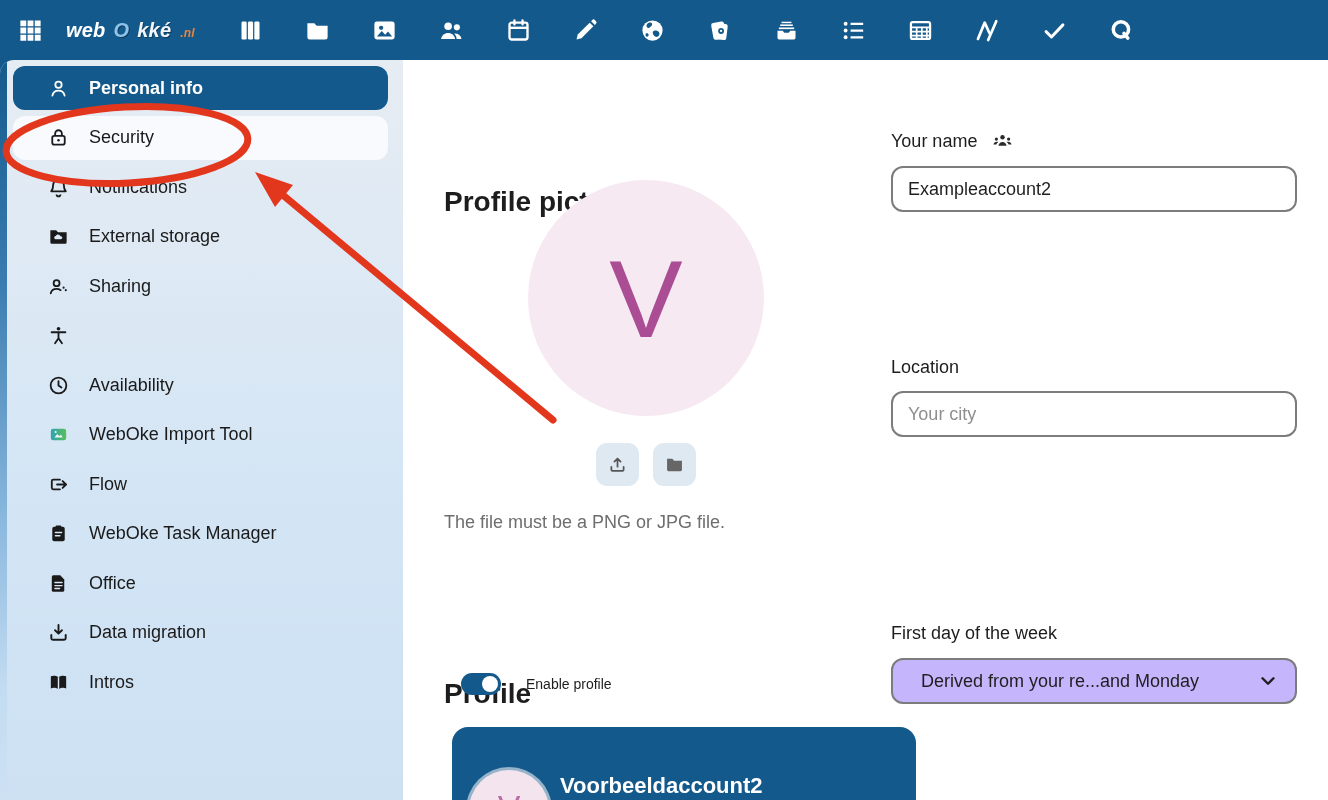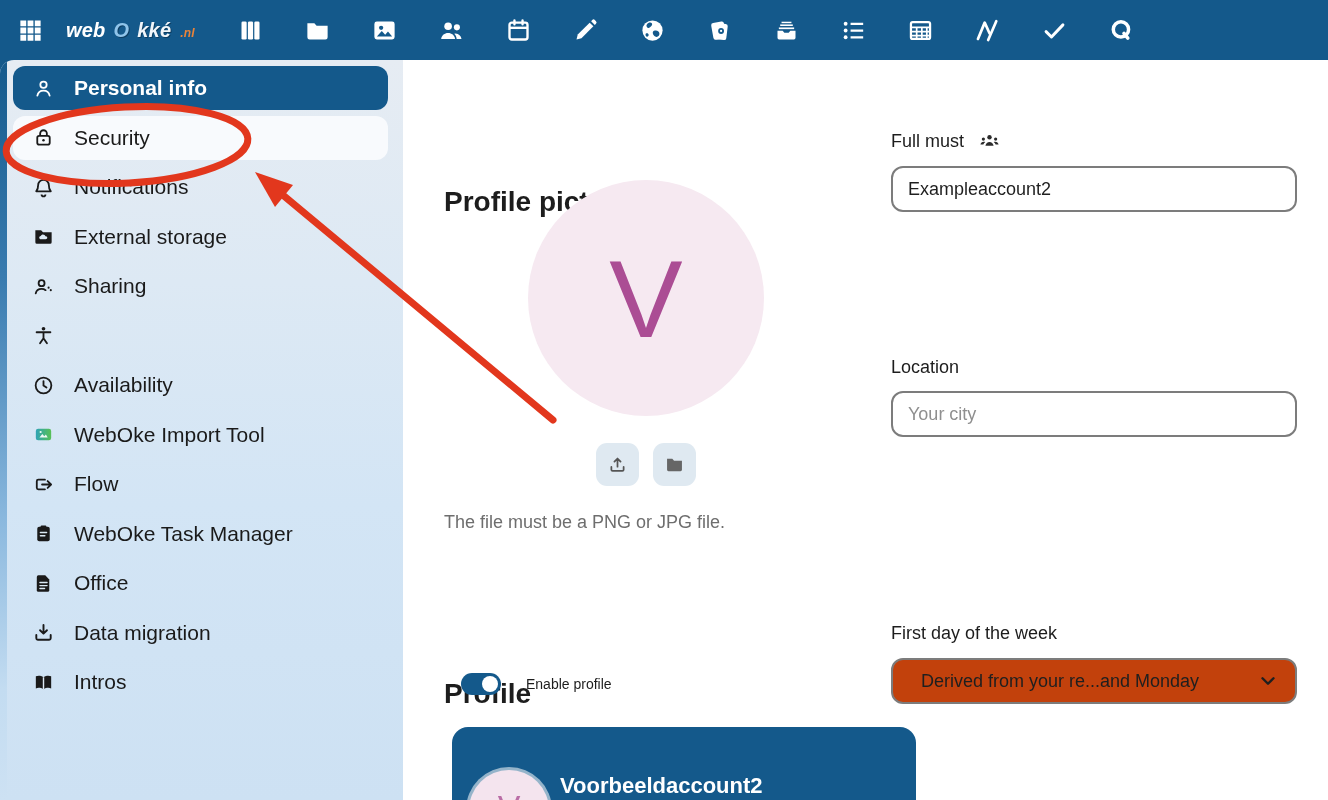--- a/index.html
+++ b/index.html
@@ -36,22 +36,22 @@
     background:linear-gradient(180deg,#e6ecf3 0%,#dde9f4 30%,#d3e5f5 60%,#cde1f3 100%);
     border-top-left-radius:14px; overflow:hidden;
   }
   .side-edge {
     position:absolute; left:0; top:0; width:7px; height:740px;
     background:linear-gradient(180deg,#155a8c 0%,#3a7cb0 30%,#8ab8de 62%,#c3dcf1 85%,#cde1f3 100%);
   }
   .nav { position:absolute; left:7px; top:6px; width:389px; }
   .nav-item {
     display:flex; align-items:center; gap:19px; height:44px; margin:0 8px 5.5px 6px;
-    padding-left:19px; border-radius:12px; cursor:pointer;
-    font-size:21px; color:#1a1a1a;text-align:center;
+    padding-left:34px; border-radius:12px; cursor:pointer;
+    font-size:18px; color:#1a1a1a;text-align:center;
   }
   .nav-item svg { width:23px; height:23px; flex:0 0 auto; }
   .nav-item.active { background:#14598b; color:#ffffff; font-weight:bold; }
   .nav-item.highlighted { background:rgba(250,252,254,.88); }
 
   .main { position:absolute; left:403px; top:0; width:925px; height:740px; background:#ffffff; }
 
   
   .h2 { position:absolute; font-size:28px; font-weight:bold; color:#1d1d1d; display:flex; align-items:center; gap:15px; }
   .h2 .scope-btn { border:none; background:transparent; cursor:pointer; display:flex; }
@@ -102,21 +102,21 @@
     margin-top:13px; width:406px; height:46px; border:2px solid #7c7c7c; border-radius:12px;
     font-size:18px; color:#1f1f1f; padding:0 15px; background:#ffffff; outline:none;
     font-family:"Liberation Sans","DejaVu Sans",sans-serif;
   }
   .text-input::placeholder { color:#8f8f8f; }
   #f-fullname { left:488px; top:70px; }
   #f-location { left:488px; top:297px; }
   #f-firstday { left:488px; top:563px; }
   .select-btn {
     margin-top:14px; width:406px; height:46px; border:2px solid #7c7c7c; border-radius:12px;
-    background:#c2410c; display:flex; align-items:center; cursor:pointer;
+    background:#c4b5fd; display:flex; align-items:center; cursor:pointer;
     font-size:18px; color:#1f1f1f; padding:0 16px 0 28px;
     font-family:"Liberation Sans","DejaVu Sans",sans-serif;
   }
   .select-btn .sel-text { flex:1; text-align:left; }
   .select-btn svg { width:22px; height:22px; }
 
   
   .annotation { position:absolute; left:0; top:0; width:1328px; height:800px; pointer-events:none; z-index:50; }
 </style>
 </head>
@@ -413,21 +413,21 @@
 
     <div class="profile-card">
       <div class="card-avatar">
         <span>V</span>
       </div>
       <div class="card-name">Voorbeeldaccount2</div>
     </div>
 
     <div class="field" id="f-fullname">
       <div class="field-label">
-        <span>Full must</span>
+        <span>Your name</span>
         <button class="scope-btn">
           <svg class="scope-icon" viewBox="0 0 24 24" fill="currentColor">
               <circle cx="12" cy="7.6" r="2.3"></circle>
               <circle cx="5.6" cy="9.4" r="1.7"></circle>
               <circle cx="18.4" cy="9.4" r="1.7"></circle>
               <path d="M7.7 16.4c.5-2.4 2.2-3.9 4.3-3.9s3.8 1.5 4.3 3.9z"></path>
               <path d="M2.5 15.2c.4-1.9 1.7-3 3.4-3 .6 0 1.2.1 1.7.4-1 .8-1.7 1.7-2 2.6z"></path>
               <path d="M21.5 15.2c-.4-1.9-1.7-3-3.4-3-.6 0-1.2.1-1.7.4 1 .8 1.7 1.7 2 2.6z"></path>
             </svg>
         </button>

